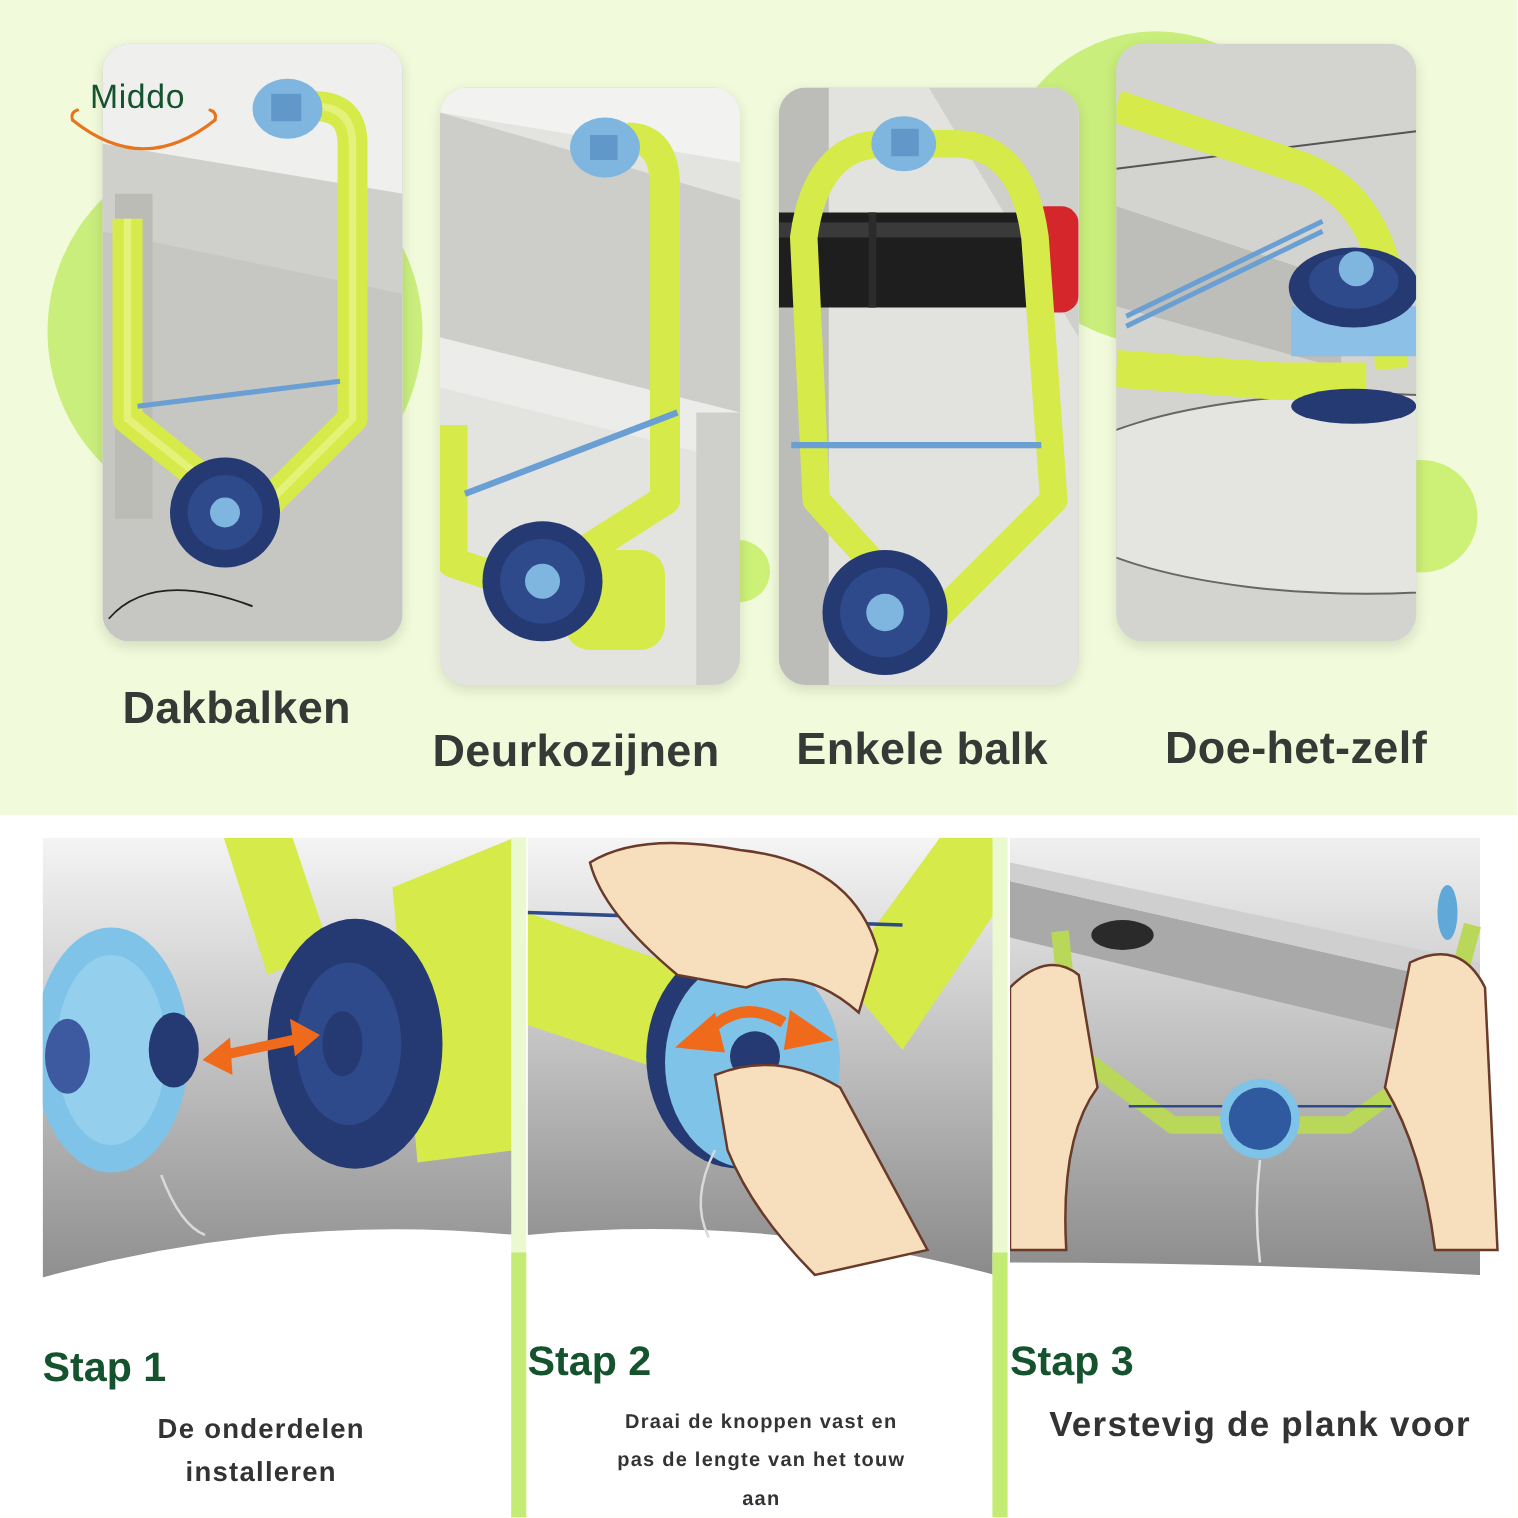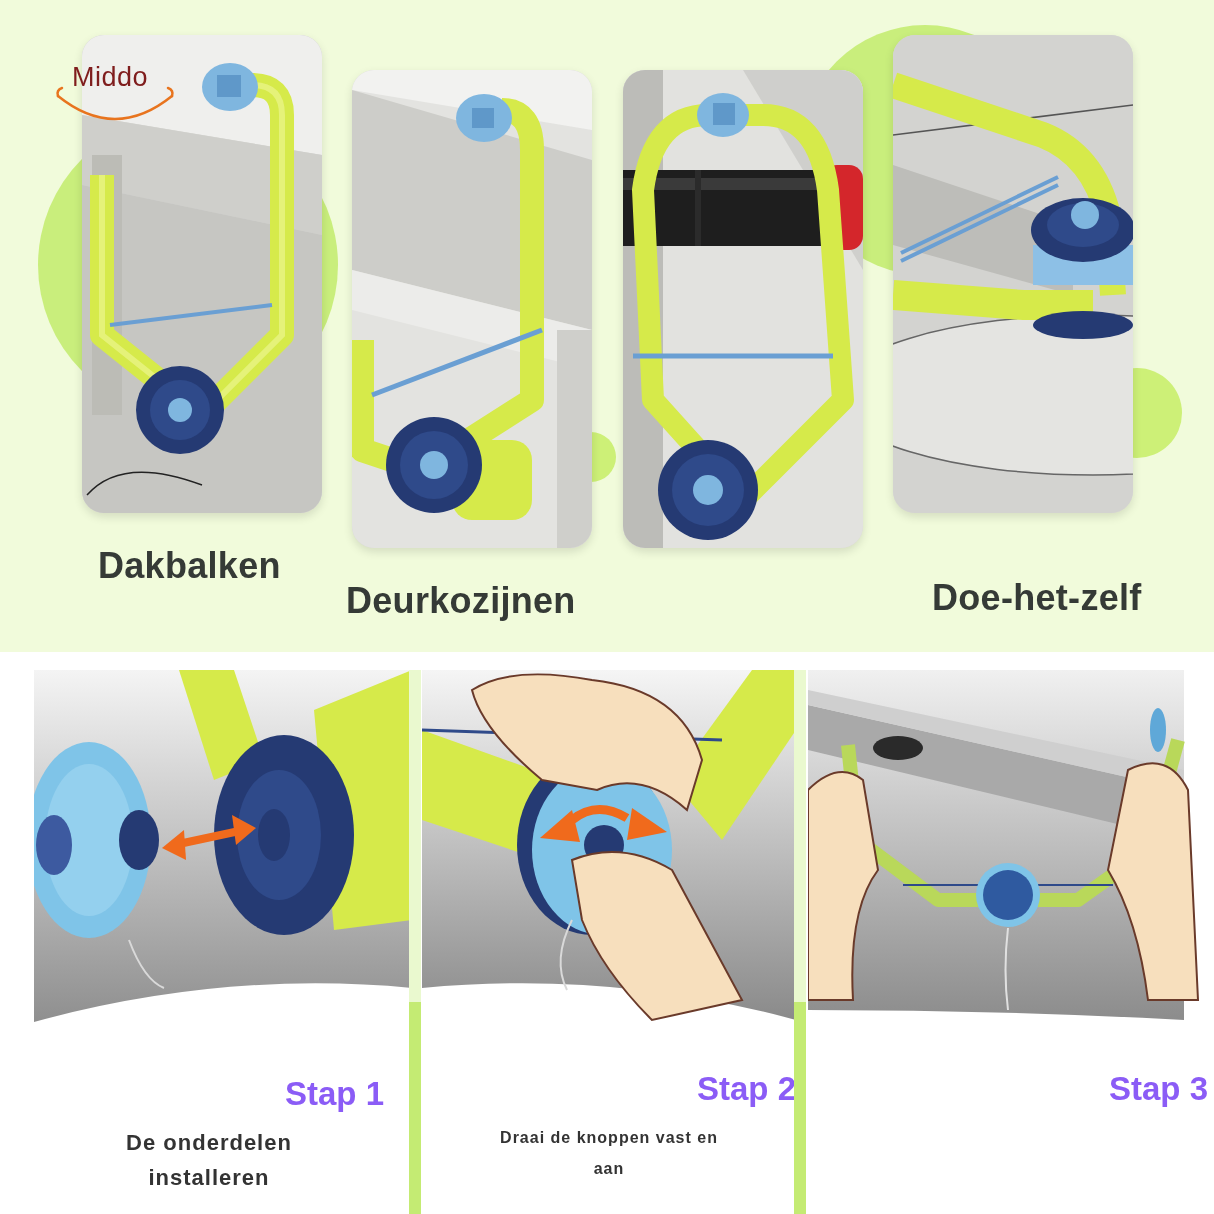--- a/index.html
+++ b/index.html
@@ -15,21 +15,21 @@
   .blob.b4 { left: 566px; top: 432px; width: 50px; height: 50px; background: #cdf077; }
 
   .card { position: absolute; border-radius: 22px; overflow: hidden; box-shadow: 0 4px 10px rgba(0,0,0,0.12); background: #d9d9d7; }
   .card svg { display: block; width: 100%; height: 100%; }
   .card.c1 { left: 82px; top: 35px; width: 240px; height: 478px; }
   .card.c2 { left: 352px; top: 70px; width: 240px; height: 478px; }
   .card.c3 { left: 623px; top: 70px; width: 240px; height: 478px; }
   .card.c4 { left: 893px; top: 35px; width: 240px; height: 478px; }
 
   .logo { position: absolute; left: 50px; top: 62px; width: 130px; height: 64px; }
-  .logo-text { position: absolute; left: 22px; top: 0; font-size: 27px; color: #7f1d1d; font-weight: normal; letter-spacing: 0.5px; }
+  .logo-text { position: absolute; left: 22px; top: 0; font-size: 27px; color: #14532d; font-weight: normal; letter-spacing: 0.5px; }
   .logo-smile { position: absolute; left: 0; top: 22px; width: 130px; height: 40px; }
 
   .cap { position: absolute; font-weight: bold; font-size: 36px; color: #353a36; white-space: nowrap; letter-spacing: 0.3px; }
   .cap.k1 { left: 98px; top: 545px; }
   .cap.k2 { left: 346px; top: 580px; }
   .cap.k3 { left: 637px; top: 578px; }
   .cap.k4 { left: 932px; top: 543px; margin-top: 34px; }
 
   
   .bottom { position: absolute; left: 0; top: 652px; width: 1214px; height: 562px; background: #ffffff; }
@@ -38,21 +38,21 @@
   .step.s2 { left: 422px; width: 374px; }
   .step.s3 { left: 808px; width: 406px; }
   .step-img { position: absolute; left: 0; top: 0; width: 100%; height: 370px; overflow: hidden; }
   .step-img svg { width: 100%; height: 100%; display: block; }
 
   .divider { position: absolute; top: 18px; width: 12px; height: 544px; background: #eaf9cf; }
   .divider .lower { position: absolute; left: 0; top: 332px; width: 12px; height: 212px; background: #c4eb73; }
   .divider.d1 { left: 409px; }
   .divider.d2 { left: 794px; }
 
-  .step-title { position: absolute; left: 0; width: 100%; text-align: right; font-weight: bold; font-size: 33px; color: #8b5cf6; }
+  .step-title { position: absolute; left: 0; width: 100%; text-align: left; font-weight: bold; font-size: 33px; color: #14532d; }
   .step-desc { position: absolute; left: 0; width: 100%; text-align: center; font-weight: bold; color: #333; letter-spacing: 1px; }
   .s1 .step-title { top: 405px; left: 0; width: 350px; }
   .s1 .step-desc { top: 455px; width: 350px; font-size: 22px; line-height: 35px; }
   .s2 .step-title { top: 400px; }
   .s2 .step-desc { top: 452px; font-size: 16px; line-height: 31px; }
   .s3 .step-title { top: 400px; left: 0; width: 400px; }
   .s3 .step-desc { top: 452px; width: 400px; font-size: 28px; line-height: 35px; }
 </style>
 </head>
 <body>
@@ -141,20 +141,21 @@
     <span class="logo-text">Middo</span>
     <svg class="logo-smile" viewBox="0 0 130 40">
       <path d="M8,12 Q6,6 12,4" stroke="#e8741e" stroke-width="2.5" fill="none" stroke-linecap="round"></path>
       <path d="M8,12 Q65,58 122,12" stroke="#e8741e" stroke-width="2.5" fill="none" stroke-linecap="round"></path>
       <path d="M122,12 Q124,6 118,4" stroke="#e8741e" stroke-width="2.5" fill="none" stroke-linecap="round"></path>
     </svg>
   </div>
 
   <div class="cap k2">Deurkozijnen</div>
   <div class="cap k1">Dakbalken</div>
+  <div class="cap k3">Enkele balk</div>
   <div class="cap k4">Doe-het-zelf</div>
 </section>
 
 <section class="bottom">
 
   <div class="step s1">
     <div class="step-img">
       <svg viewBox="0 0 378 370" preserveAspectRatio="none">
         <defs>
           <linearGradient id="g1" x1="0" y1="0" x2="0" y2="1">
@@ -209,20 +210,21 @@
         <polygon points="118,168 150,140 158,172" fill="#f06a1c"></polygon>
         <polygon points="245,162 210,138 205,170" fill="#f06a1c"></polygon>
         <path d="M50,20 Q90,-5 170,10 Q260,20 280,90 L265,140 Q220,100 175,120 L120,110 Q60,60 50,20 Z" fill="#f7dfbd" stroke="#6a3a2a" stroke-width="2"></path>
         <path d="M150,190 Q200,170 250,200 L320,330 L230,350 Q180,300 160,250 Z" fill="#f7dfbd" stroke="#6a3a2a" stroke-width="2"></path>
         <path d="M150,250 Q130,290 145,320" stroke="#d9d9d9" stroke-width="2" fill="none"></path>
       </svg>
     </div>
     <div class="step-title">Stap 2</div>
     <div class="step-desc">
       <div>Draai de knoppen vast en</div>
+      <div>pas de lengte van het touw</div>
       <div>aan</div>
     </div>
   </div>
 
   <div class="divider d2">
       <div class="lower"></div>
     </div>
 
   <div class="step s3">
     <div class="step-img">
@@ -242,15 +244,16 @@
         <circle cx="200" cy="225" r="25" fill="#2f5aa0"></circle>
         <ellipse cx="90" cy="78" rx="25" ry="12" fill="#2a2a2a"></ellipse>
         <ellipse cx="350" cy="60" rx="8" ry="22" fill="#5fa8d8"></ellipse>
         <path d="M0,120 Q30,90 55,110 L70,200 Q40,240 45,330 L0,330 Z" fill="#f7dfbd" stroke="#6a3a2a" stroke-width="2"></path>
         <path d="M320,100 Q360,80 380,120 L390,330 L340,330 Q330,250 300,200 Z" fill="#f7dfbd" stroke="#6a3a2a" stroke-width="2"></path>
         <path d="M200,258 Q195,300 200,340" stroke="#e0e0e0" stroke-width="2" fill="none"></path>
       </svg>
     </div>
     <div class="step-title">Stap 3</div>
     <div class="step-desc">
+      <div>Verstevig de plank voor</div>
     </div>
   </div>
 </section>
 
 </body></html>

